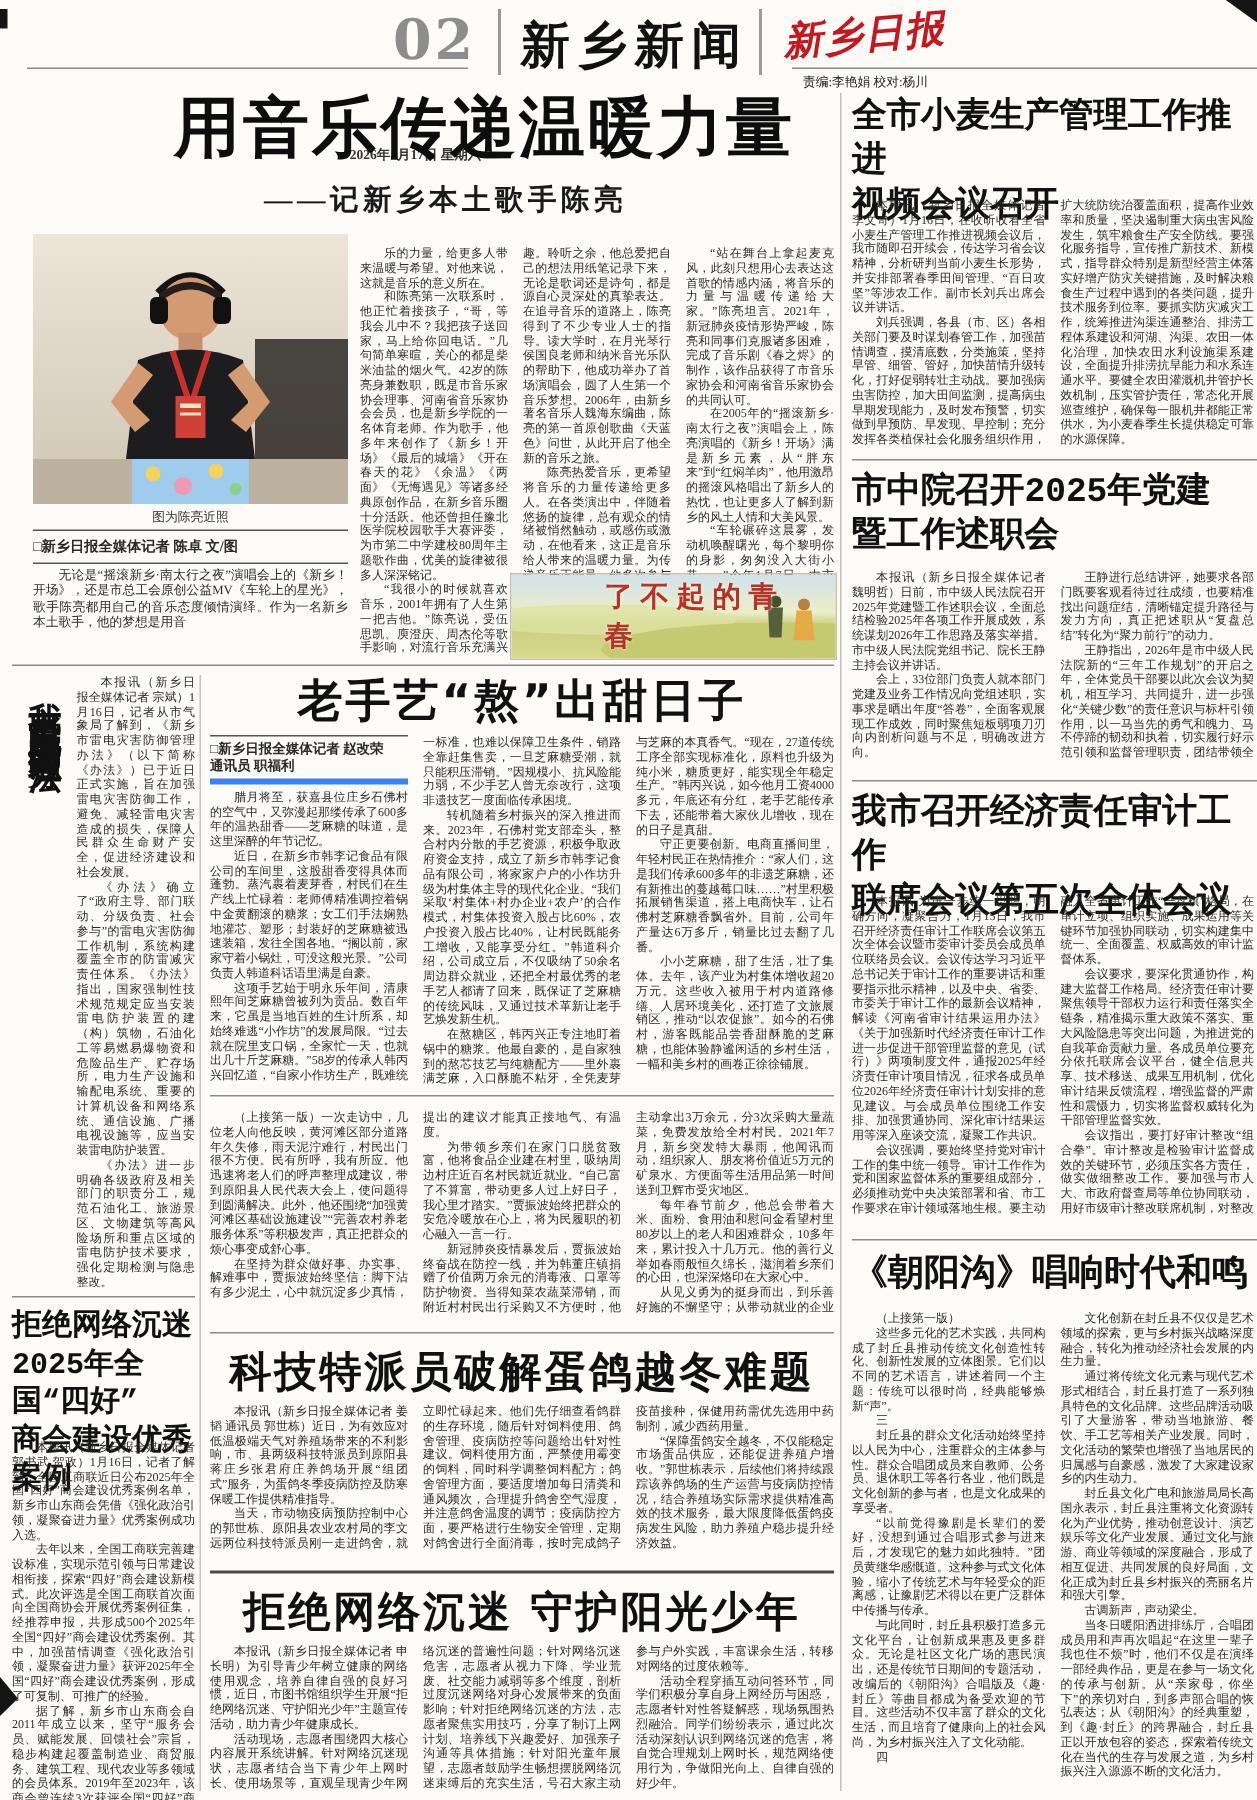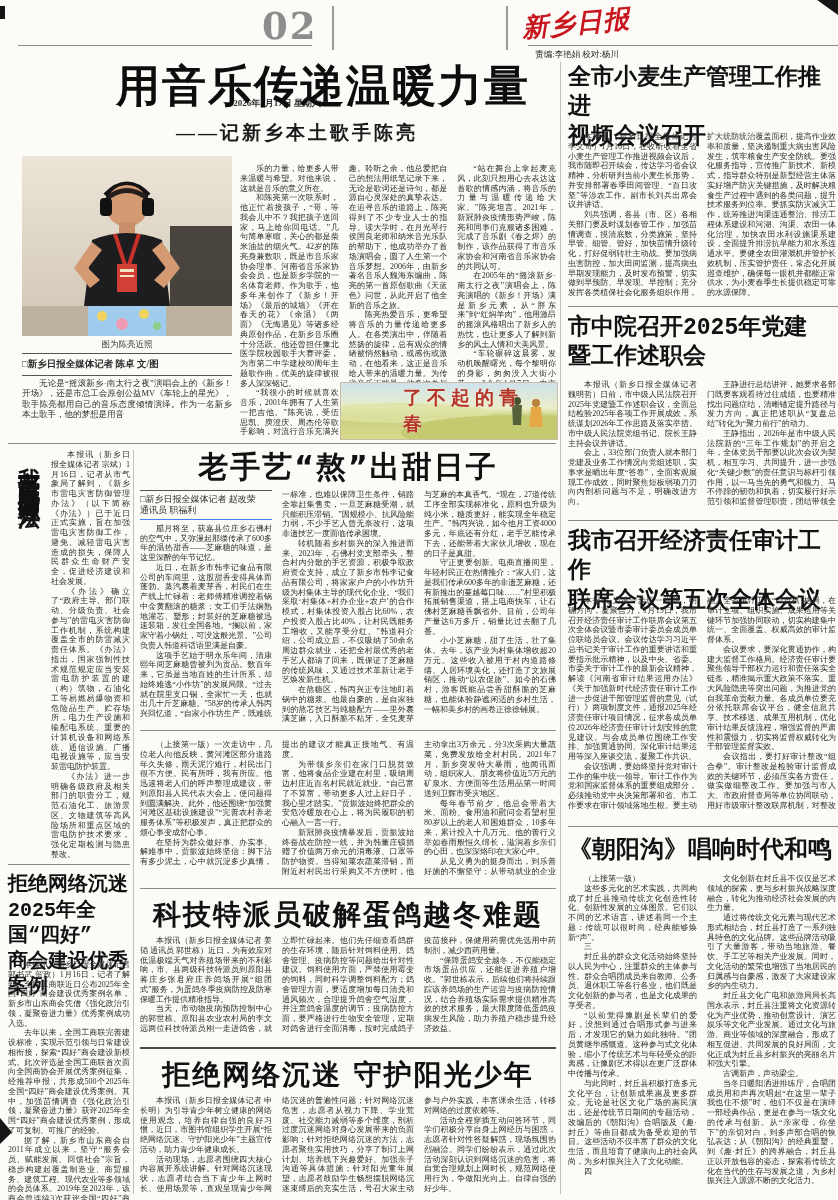--- a/index.html
+++ b/index.html
@@ -18,21 +18,21 @@
   .editors{font-size:8.5px;color:#222;text-align:center;}
   .h-feature{font-family:"DejaVu Sans",sans-serif;font-size:44px;font-weight:900;letter-spacing:2px;text-align:right;color:#0d0d0d;line-height:1.1;}
   .h-sub{font-size:19px;font-weight:bold;letter-spacing:3px;text-align:center;color:#1a1a1a;}
   .h2{font-family:Liberation Mono, monospace;font-weight:900;color:#111;white-space:pre-line;line-height:1.28;font-size:23px;}
   .h2c{font-family:"DejaVu Sans",sans-serif;font-weight:900;color:#111;text-align:center;font-size:28px;letter-spacing:2px;}
   .art-body{font-size:8px;line-height:1.22;text-align:justify;overflow:hidden;}
   .art-body p{margin:0;text-indent:2em;}
   .cols-2{column-count:2;column-gap:10px;}
   .cols-3{column-count:3;column-gap:10px;}
   .byline-box{border-top:1px solid #555;border-bottom:1px solid #555;padding:4px 0;font-size:9.5px;font-weight:bold;white-space:pre-line;text-indent:0;}
-  .flow-byline{border-top:1px solid #555;border-bottom:1px solid #3b82f6;padding:3px 0;margin-bottom:4px;font-size:9px;font-weight:normal;white-space:pre-line;}
+  .flow-byline{border-top:1px solid #555;border-bottom:4px solid #3b82f6;padding:3px 0;margin-bottom:4px;font-size:9px;font-weight:bold;white-space:pre-line;}
   .caption{font-size:8.5px;text-align:center;color:#333;}
   .vtitle{float:left;writing-mode:vertical-rl;font-family:"DejaVu Sans",sans-serif;font-weight:900;
           font-size:22px;letter-spacing:3px;width:36px;height:350px;margin-right:7px;color:#111;}
   .banner{position:absolute;border:1px solid #c9bda4;overflow:hidden;}
   .banner-text{position:absolute;left:34%;top:50%;transform:translate(-8%,-50%);color:#b5342a;
                font-family:"DejaVu Sans",sans-serif;font-weight:900;font-size:19px;letter-spacing:5px;text-shadow:0 0 2px #fdf6e0;}
   .mark{position:absolute;background:#151515;}
 </style>
 </head>
 <body>
@@ -40,20 +40,21 @@
 <div class="page">
 
   <div class="mark" style="left:0;top:6px;width:5px;height:13px;"></div>
   <div class="mark" style="left:812px;top:0;width:26px;height:15px;clip-path:polygon(20% 0,100% 0,100% 100%);"></div>
   <div class="mark" style="left:0;top:1118px;width:12px;height:26px;clip-path:polygon(0 0,0 100%,100% 55%);"></div>
 
   <div class="hr" style="left:18px;top:45px;width:294px;"></div>
   <div class="abs pagenum" style="left:262px;top:4px;">02</div>
   <div class="abs pagedate" style="left:212px;top:49px;width:130px;margin-top:48px;">2026年1月17日 星期六</div>
   <div class="vbar" style="left:332px;top:6px;height:44px;"></div>
+  <div class="abs section-title" style="left:344px;top:8px;width:158px;">新乡新闻</div>
   <div class="vbar" style="left:506px;top:6px;height:44px;"></div>
   <div class="abs logo" style="left:520px;top:6px;width:112px;">新乡日报</div>
   <div class="hr" style="left:528px;top:45px;width:310px;"></div>
   <div class="abs editors" style="left:516px;top:49px;width:122px;">责编:李艳娟 校对:杨川</div>
 
   <div class="vrule" style="left:560px;top:62px;height:1132px;"></div>
   <div class="vrule" style="left:133px;top:450px;height:744px;"></div>
 
   <div class="abs h-feature" style="left:64px;top:62px;width:466px;">用音乐传递温暖力量</div>
   <div class="abs h-sub" style="left:64px;top:120px;width:466px;">——记新乡本土歌手陈亮</div>

